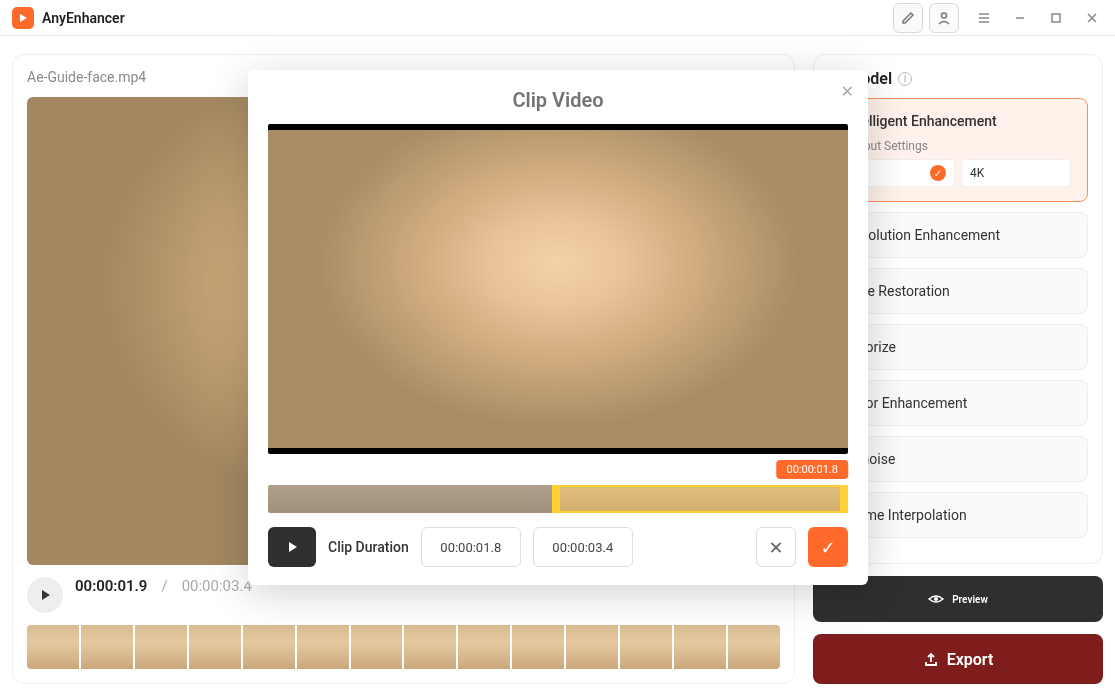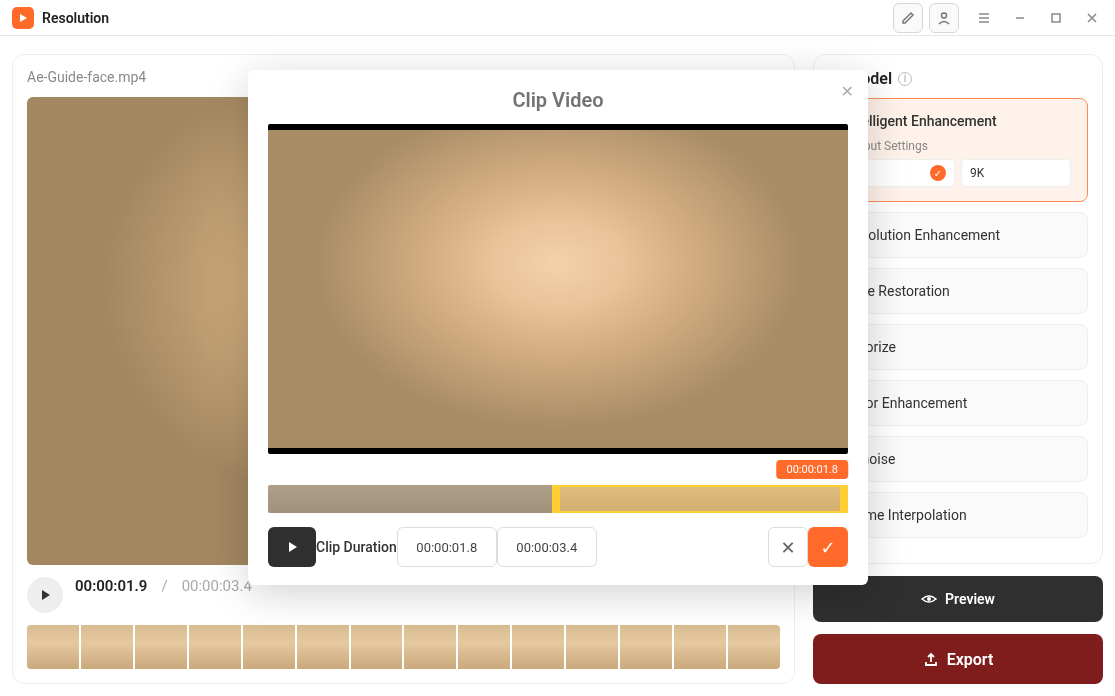--- a/index.html
+++ b/index.html
@@ -38,61 +38,61 @@
 .info-icon { width:14px; height:14px; border:1px solid #bbb; border-radius:50%; display:inline-flex; align-items:center; justify-content:center; font-size:10px; color:#bbb;}
 .model-item { border:1px solid #eee; border-radius:8px; padding: 14px 16px; margin-bottom:10px; font-size:14px; color:#333; background:#fafafa;}
 .model-item.active { border:1px solid #ff8a56; background:#fff2ea; }
 .model-item.active .model-title { font-weight:500; }
 .output-row { margin-top:10px; font-size:12px; color:#888; }
 .output-sel { display:flex; gap:6px; margin-top:6px; }
 .output-box { flex:1; background:#fff; border:1px solid #eee; border-radius:4px; padding:5px 8px; font-size:12px; display:flex; align-items:center; justify-content:space-between;}
 .check-badge { width:16px; height:16px; border-radius:50%; background:#ff6a2b; color:#fff; display:inline-flex; align-items:center; justify-content:center; font-size:10px;}
 
 .preview-row { display:flex; background:#2f2f2f; border-radius:8px; overflow:hidden; height:46px; align-items:stretch;}
-.preview-btn { flex:1; display:flex; align-items:center; justify-content:center; gap:8px; color:#fff; font-weight:600; font-size:14px;}
+.preview-btn { flex:1; display:flex; align-items:center; justify-content:center; gap:8px; color:#fff; font-weight:600; font-size:10px;}
 .preview-dur { width:72px; display:flex; align-items:center; justify-content:center; gap:4px; color:#fff; font-size:13px; border-left:1px solid #444;}
 .export-btn { height:50px; background:#7f1d1d; border-radius:8px; display:flex; align-items:center; justify-content:center; gap:8px; color:#fff; font-weight:600; font-size:16px;}
 
 
 .modal-backdrop { position:absolute; inset:0; pointer-events:none; }
 .modal { position:absolute; left:248px; top:70px; width:620px; background:#fff; box-shadow:0 8px 40px rgba(0,0,0,.18); border-radius:6px; padding: 18px 20px 18px 20px; }
 .modal-close { position:absolute; top:12px; right:14px; color:#aaa; font-size:16px; }
 .modal-title { text-align:center; font-size:20px; font-weight:600; color:#737373; margin-bottom: 12px; }
 .modal-video { height: 330px; background:#000; border-radius:2px; padding: 6px 0; }
 .modal-video-inner { width:100%; height:100%; background: radial-gradient(ellipse 42% 52% at 50% 42%, #f3d2aa 0%, #e9c298 28%, #d2ad80 55%, #a78c66 100%); }
 .pos-badge { display:inline-block; background:#ff6a2b; color:#fff; font-size:11px; padding:3px 10px; border-radius:4px; position:relative; left:50%; transform:translateX(-50%); margin:6px 0;}
 .pos-badge::after { content:''; position:absolute; bottom:-4px; left:50%; transform:translateX(-50%); border:4px solid transparent; border-top-color:#ff6a2b; }
 .modal-strip { height:28px; display:flex; position:relative; border-radius:2px; overflow:hidden;}
 .modal-strip .ms { flex:1; background: linear-gradient(180deg, #d8bb90, #caa87c); }
 .modal-strip .ms.dim { filter: grayscale(40%) brightness(0.85); }
 .sel-overlay { position:absolute; top:0; bottom:0; border:2px solid #ffcf33; background:rgba(255,207,51,.18); }
 .sel-handle { position:absolute; top:0; bottom:0; width:6px; background:#ffcf33; }
 .sel-handle.left { left:0; }
 .sel-handle.right { right:0; }
 
-.modal-controls { display:flex; align-items:center; margin-top:14px; }
+.modal-controls { display:flex; align-items:center; gap:12px; margin-top:14px; }
 .modal-play { width:48px; height:40px; background:#2f2f2f; border-radius:6px; display:flex; align-items:center; justify-content:center; color:#fff;}
 .cd-label { font-size:14px; color:#333; font-weight:500;}
 .cd-input { width:100px; height:40px; border:1px solid #ddd; border-radius:6px; display:flex; align-items:center; justify-content:center; font-size:13px; color:#444;}
 .modal-spacer { flex:1; }
 .modal-cancel { width:40px; height:40px; border:1px solid #ddd; border-radius:6px; display:flex; align-items:center; justify-content:center; color:#666; font-size:18px;}
 .modal-confirm { width:40px; height:40px; background:#ff6a2b; border-radius:6px; display:flex; align-items:center; justify-content:center; color:#fff; font-size:18px;}
 
 svg { display:block; }
 </style>
 </head>
 <body>
 
 <div class="titlebar">
   <div class="app-logo">
     <svg width="12" height="12" viewBox="0 0 12 12">
         <path d="M3 2 L10 6 L3 10 Z" fill="#fff"></path>
       </svg>
   </div>
-  <div class="app-name">Resolution</div>
+  <div class="app-name">AnyEnhancer</div>
   <div class="titlebar-spacer"></div>
   <div class="titlebar-icons">
     <div class="tb-btn">
       <svg width="16" height="16" viewBox="0 0 16 16">
           <path d="M3 11 L11 3 L13 5 L5 13 L3 13 Z" fill="none" stroke="#777" stroke-width="1.5"></path>
         </svg>
     </div>
     <div class="tb-btn">
       <svg width="16" height="16" viewBox="0 0 16 16">
           <circle cx="8" cy="5.5" r="2.5" fill="none" stroke="#777" stroke-width="1.5"></circle>
@@ -164,21 +164,21 @@
       </div>
       <div class="model-item active">
         <div class="model-title">Intelligent Enhancement</div>
         <div class="output-row">Output Settings</div>
         <div class="output-sel">
           <div class="output-box">
               <span></span>
               <span class="check-badge">✓</span>
             </div>
           <div class="output-box">
-              <span>9K</span>
+              <span>4K</span>
             </div>
         </div>
       </div>
       <div class="model-item"><span>Resolution Enhancement</span></div>
       <div class="model-item"><span>Face Restoration</span></div>
       <div class="model-item"><span>Colorize</span></div>
       <div class="model-item"><span>Color Enhancement</span></div>
       <div class="model-item"><span>Denoise</span></div>
       <div class="model-item"><span>Frame Interpolation</span></div>
     </div>

